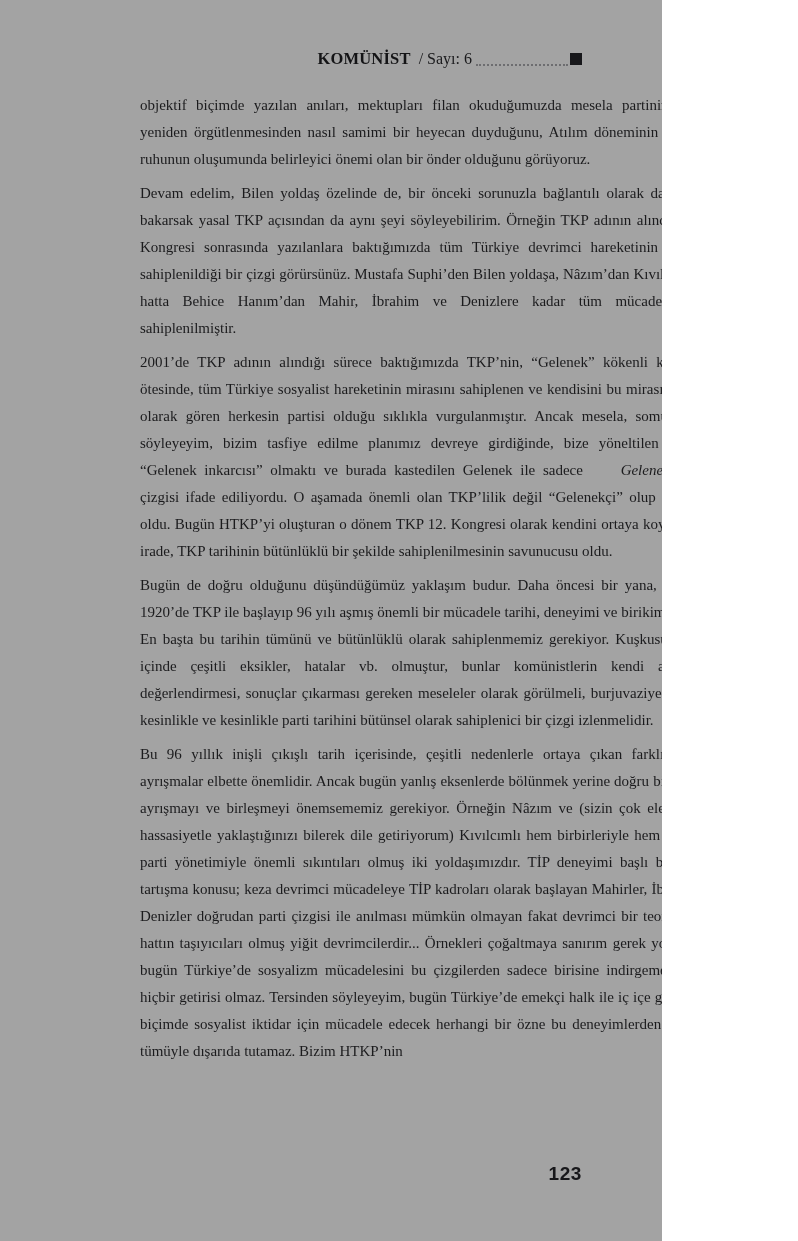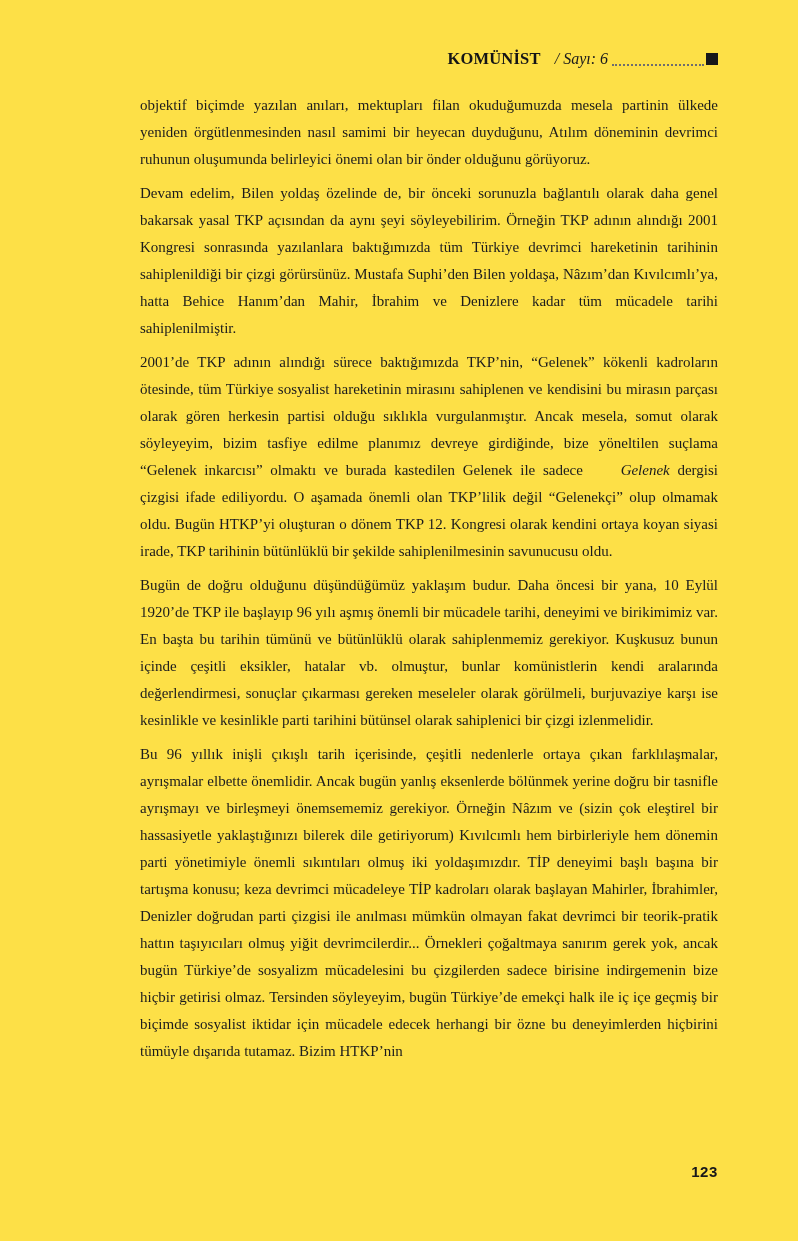--- a/index.html
+++ b/index.html
@@ -2,23 +2,23 @@
 <html><head>
 <meta charset="utf-8">
 <style>
   html, body {
     margin: 0;
     padding: 0;
     background: #ffffff;
   }
   .page {
     position: relative;
-    width: 798px;
+    width: 662px;
     height: 1241px;
-    background: #fde047;
+    background: #a3a3a3;
     overflow: hidden;
     font-family: "Liberation Serif", "DejaVu Serif", serif;
     color: #18181a;
   }
 
   
   .running-head {
     position: absolute;
     left: 140px;
     right: 80px;
@@ -31,22 +31,21 @@
   }
   .rh-journal {
     font-weight: bold;
     font-size: 16.5px;
     letter-spacing: 0.2px;
     color: #141416;
   }
   .rh-issue {
     font-size: 16px;
     color: #1a1a1c;
-    margin-left: 14px;
-    font-style: italic;
+    margin-left: 8px;
   }
   .rh-dots {
     flex: 0 0 92px;
     height: 14px;
     margin: 0 2px 0 4px;
     border-bottom: 2px dotted #6d6d70;
     position: relative;
     top: -1px;
   }
   .rh-square {
@@ -81,21 +80,21 @@
     margin-left: 30px;
   }
 
   
   .folio {
     position: absolute;
     right: 80px;
     top: 1163px;
     font-family: "Liberation Sans", "DejaVu Sans", sans-serif;
     font-weight: bold;
-    font-size: 15px;
+    font-size: 19px;
     letter-spacing: 0.6px;
     color: #17171a;
   }
 </style>
 </head>
 <body>
 
 <div class="page">
 
   <div class="running-head">

